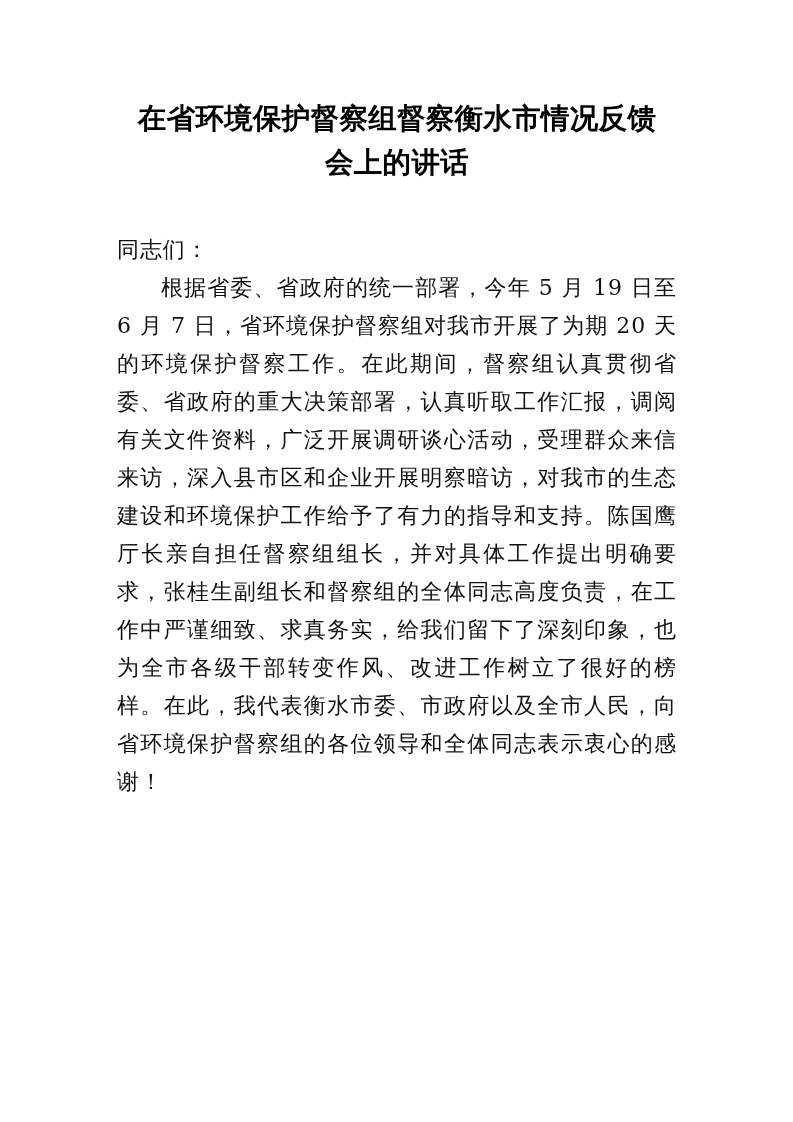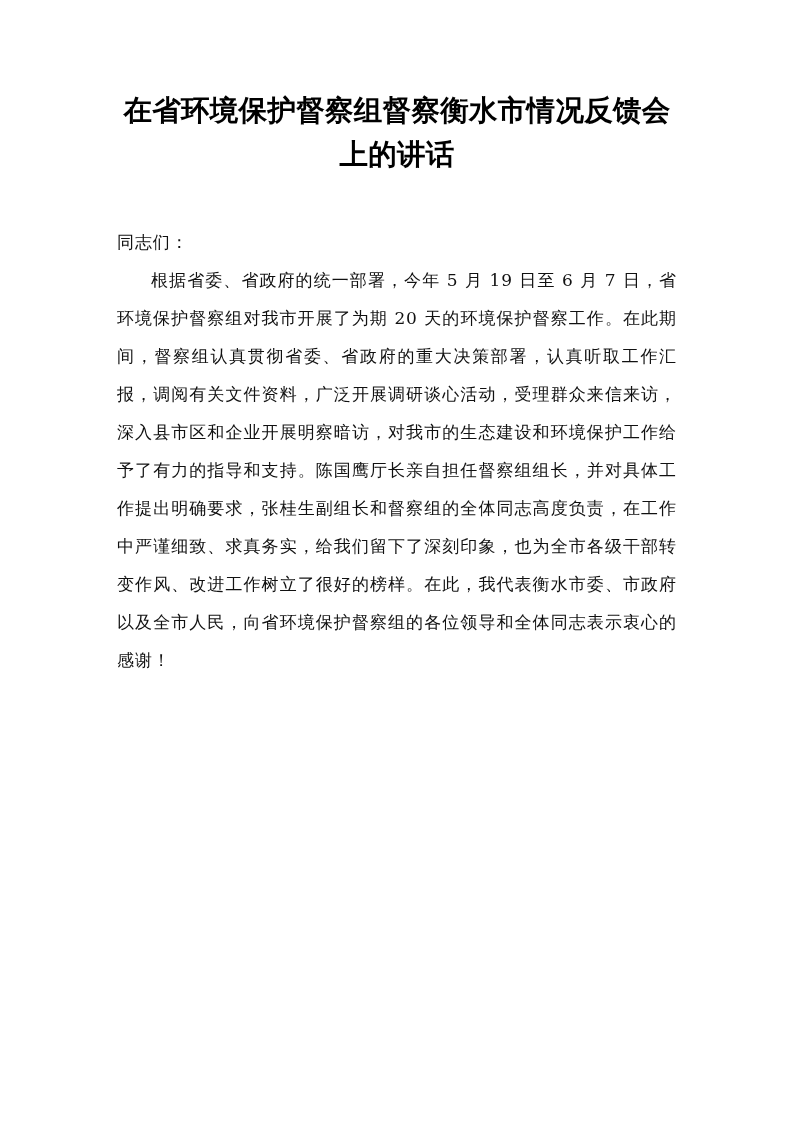--- a/index.html
+++ b/index.html
@@ -22,41 +22,41 @@
     box-sizing: border-box;
   }
   .content {
     position: absolute;
     left: 117px;
     top: 0;
     width: 560px;
   }
   
   .doc-title {
-    margin: 0;
+    margin: 8px;
     padding: 0;
     text-align: center;
     font-family: "DejaVu Serif", "Liberation Serif", serif;
     font-size: 28.5px;
     font-weight: 600;
     line-height: 44px;
     letter-spacing: 0.3px;
     color: #000000;
     padding-top: 88px;
     white-space: normal;
   }
   
   .body-block {
     margin-top: 47px;
   }
   p.para {
     margin: 0;
     padding: 0;
     font-family: "DejaVu Serif", "Liberation Serif", serif;
-    font-size: 17px;
+    font-size: 22px;
     line-height: 38px;
     text-align: justify;
     text-justify: inter-character;
     text-align-last: left;
     letter-spacing: 0.9px;
     color: #111111;
     word-break: break-all;
   }
   p.para.indent {
     text-indent: 2em;

